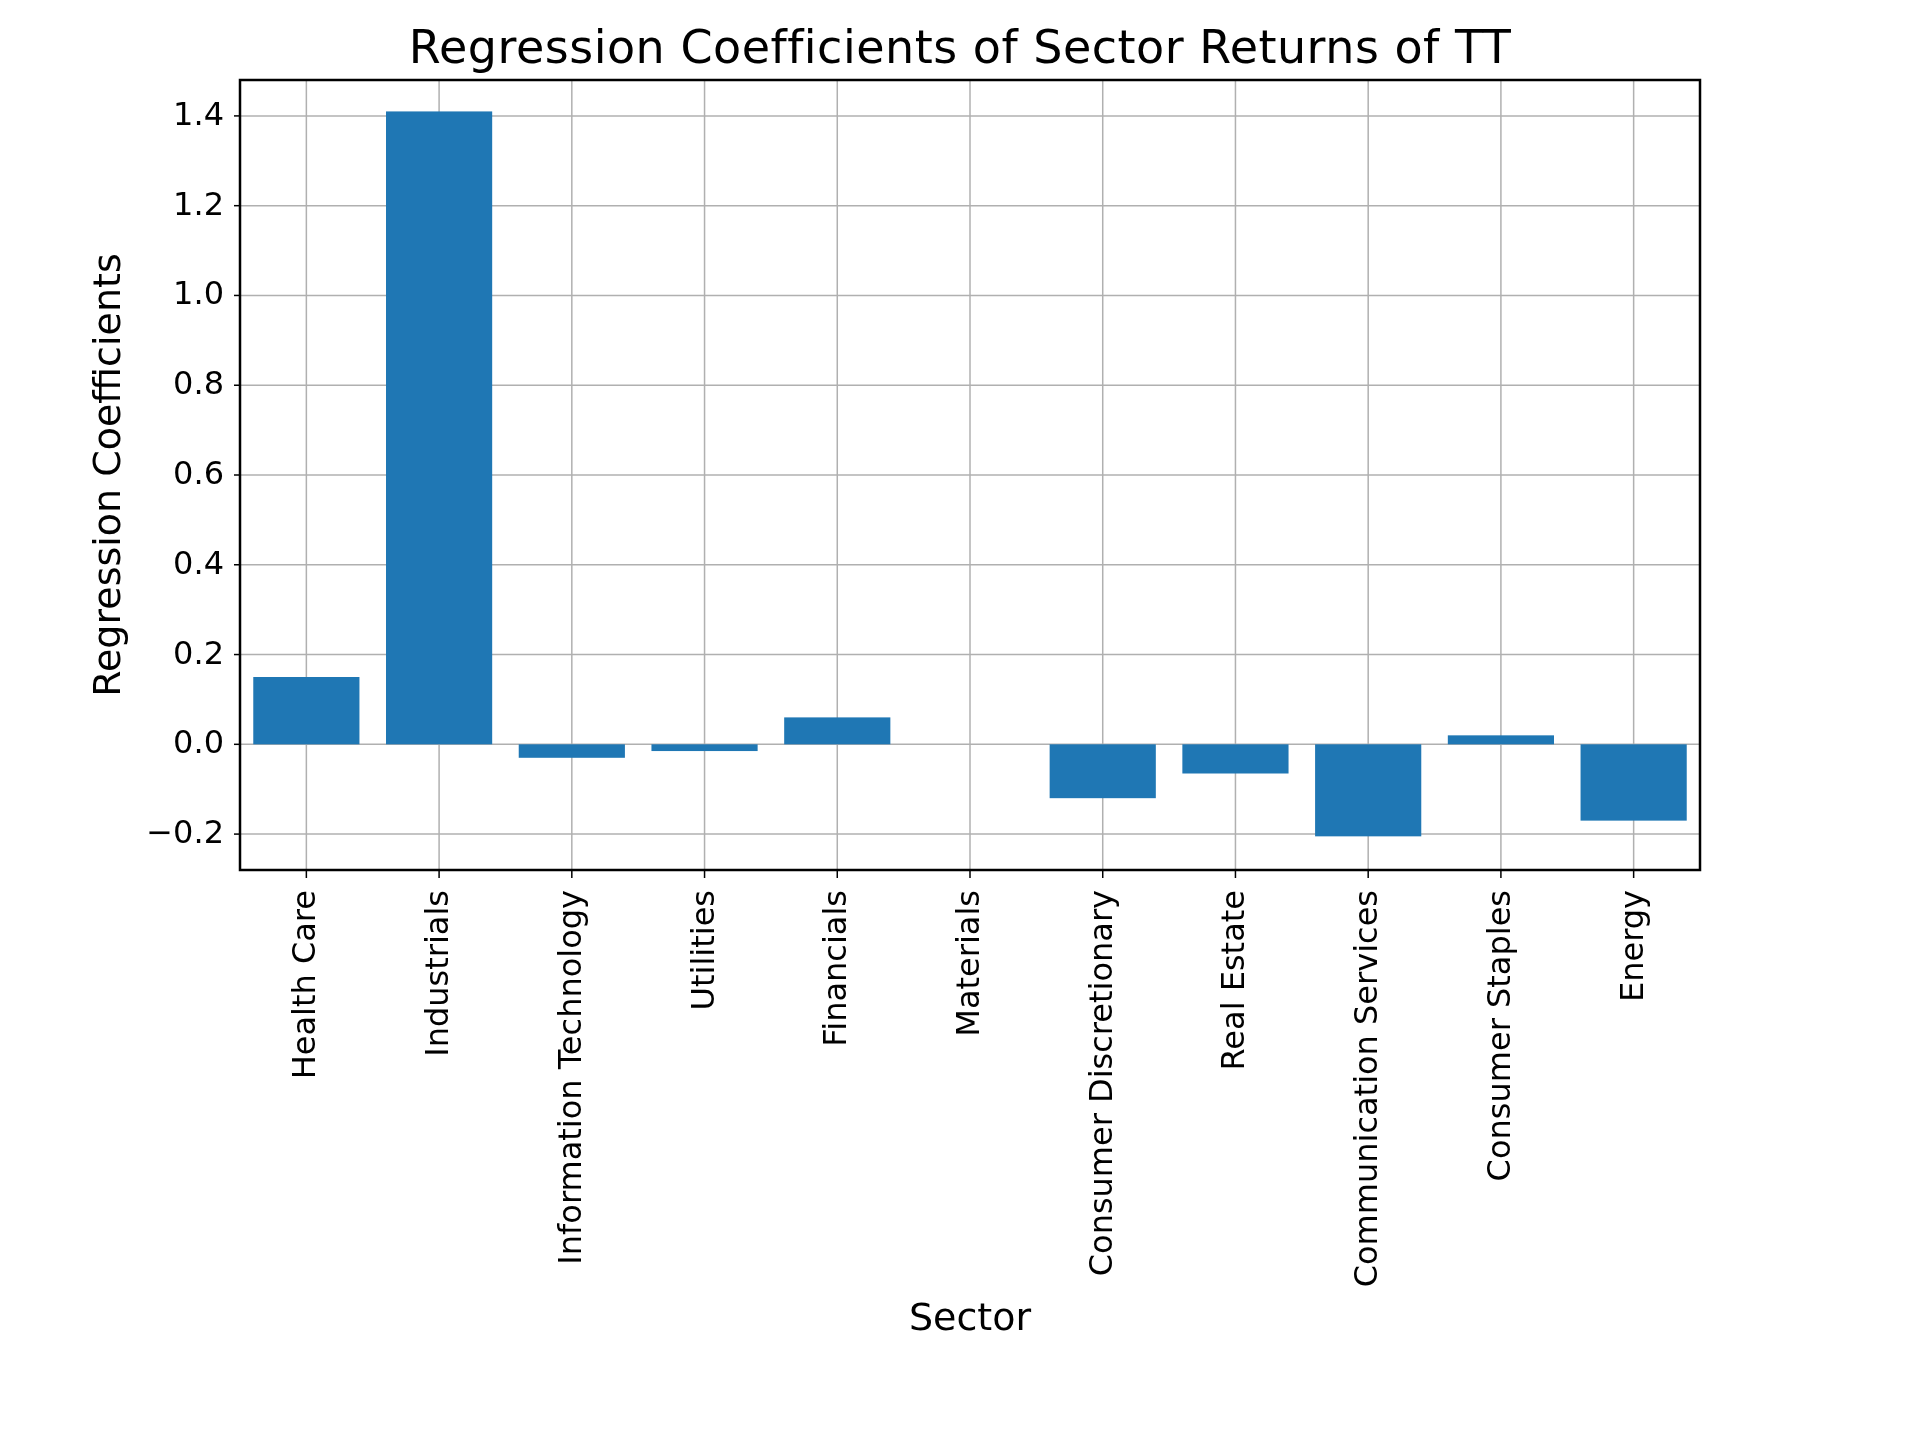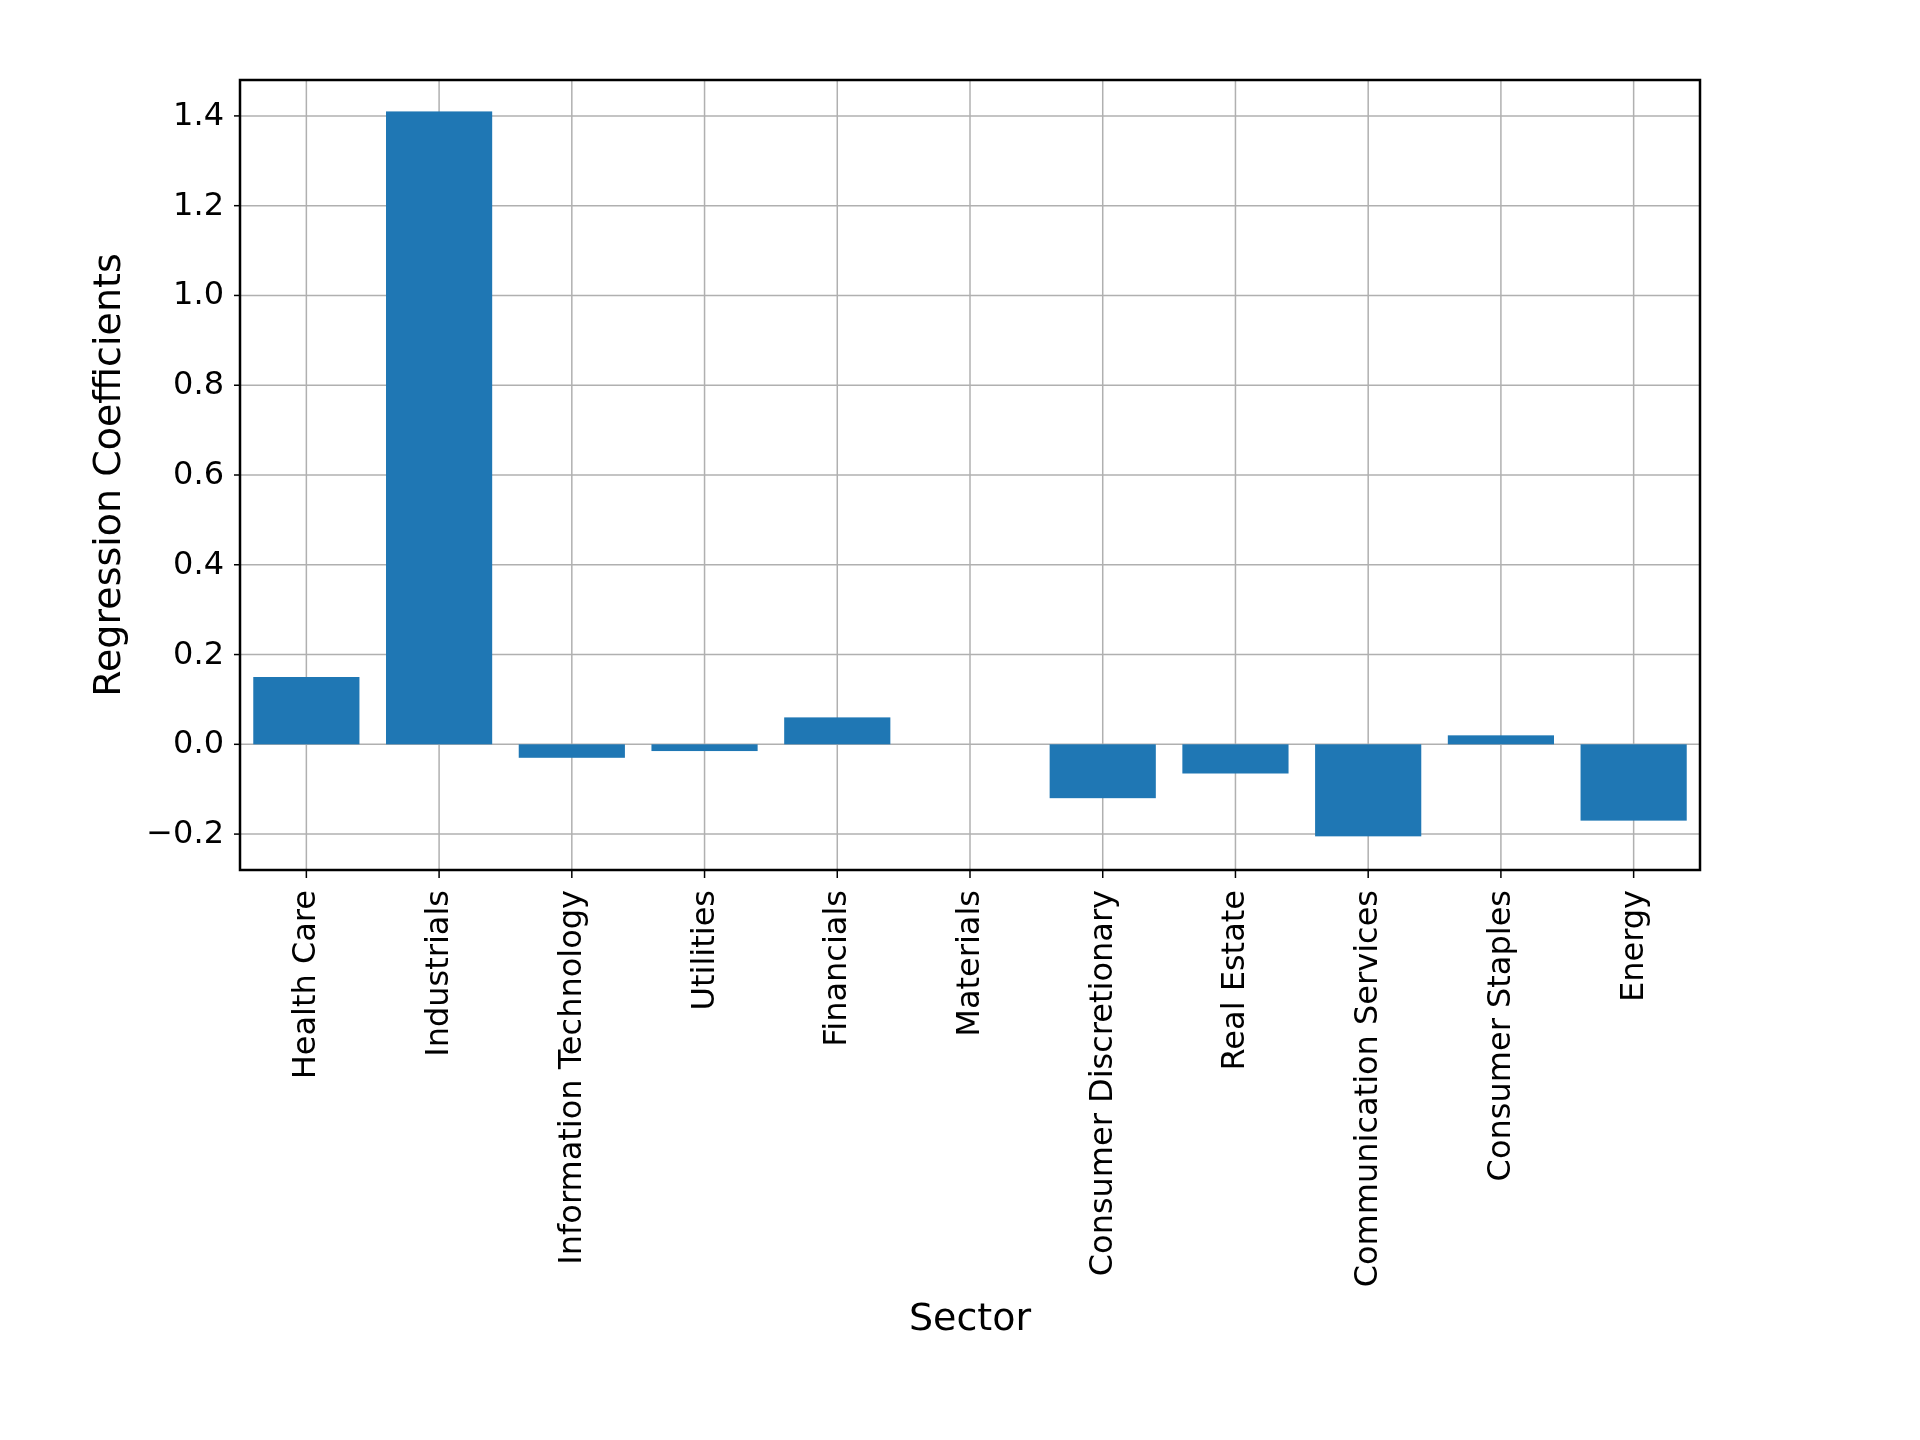--- a/index.html
+++ b/index.html
@@ -58,20 +58,21 @@
   .tick-mark {
     stroke: #000;
     stroke-width: 1.5;
   }
 </style>
 </head>
 <body>
 
 <div class="figure">
 
+  <div class="title">Regression Coefficients of Sector Returns of TT</div>
 
   <svg width="1920" height="1440" viewBox="0 0 1920 1440" style="position:absolute; left:0; top:0;">
 
     <g>
 
       <g>
 
         <line class="grid-line" x1="240" x2="1700" y1="834.09" y2="834.09"></line>
         <line class="grid-line" x1="240" x2="1700" y1="744.32" y2="744.32"></line>
         <line class="grid-line" x1="240" x2="1700" y1="654.55" y2="654.55"></line>

